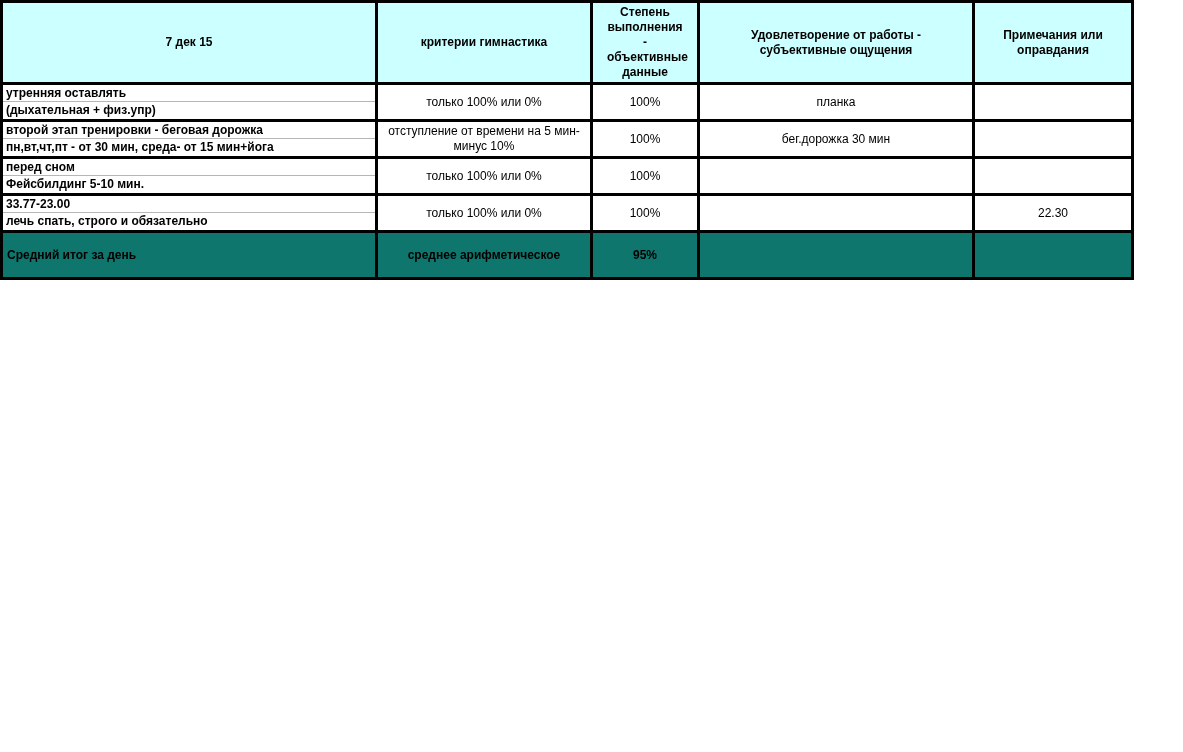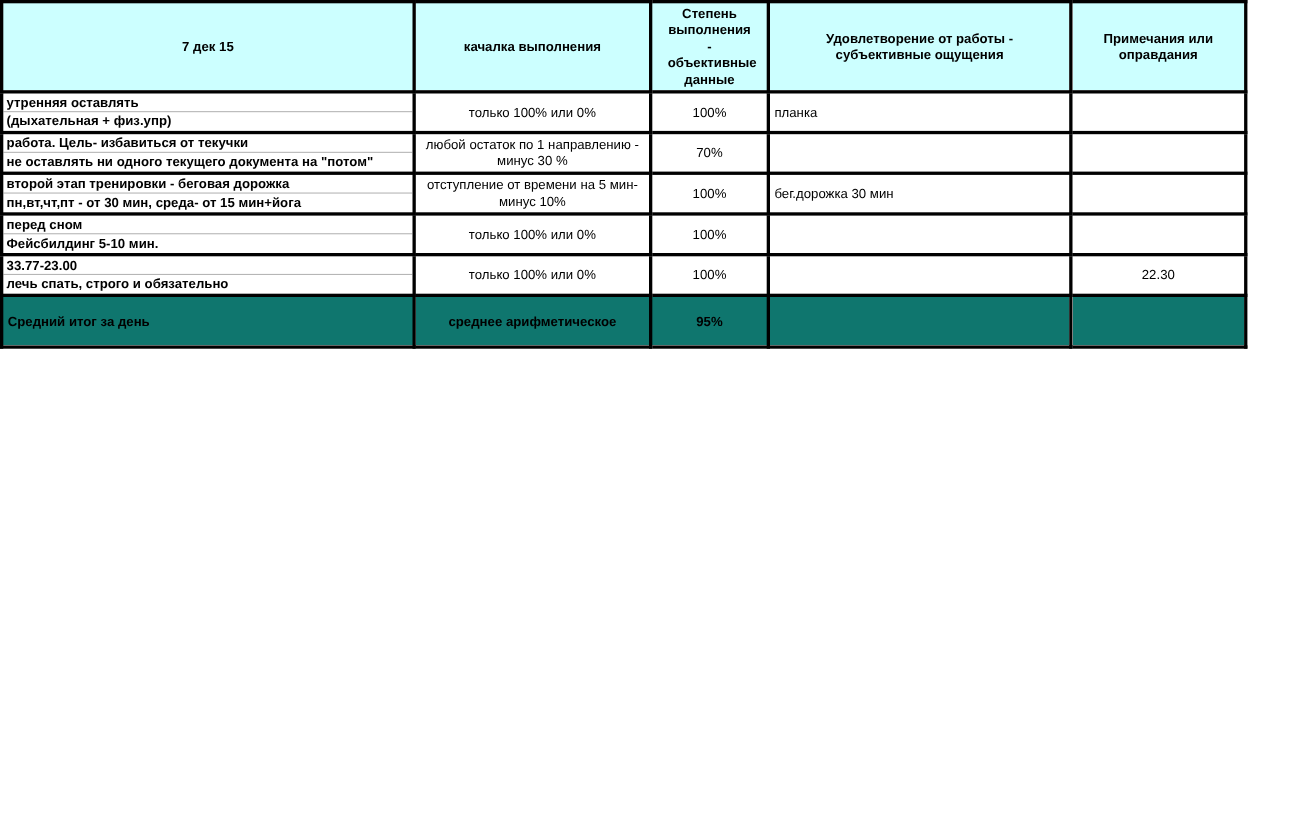--- a/index.html
+++ b/index.html
@@ -35,21 +35,21 @@
     padding: 2px 14px;
     line-height: 15px;
   }
   
   tbody td { height: 33px; background: #ffffff; }
   td.task-cell { padding: 0; font-weight: bold; text-align: left; }
   .task-line { padding: 0 3px; height: 17px; line-height: 16px; white-space: nowrap; }
   .task-line.first { border-bottom: 1px solid #b6b6b6; }
   td.criteria-cell { text-align: center; padding: 1px 4px; line-height: 15px; }
   td.degree-cell { text-align: center; padding: 1px 4px; }
-  td.satisfaction-cell { text-align: left; padding: 1px 4px; }
+  td.satisfaction-cell { text-align: center; padding: 1px 4px; }
   td.notes-cell { text-align: center; padding: 1px 4px; }
   
   tr.footer-row td {
     background: #0f766e;
     font-weight: bold;
     height: 47px;
   }
   td.footer-label { text-align: left; padding: 0 4px; }
   td.footer-center { text-align: center; padding: 0 4px; }
 </style>
@@ -61,45 +61,35 @@
     <colgroup>
       <col style="width:375px">
       <col style="width:215px">
       <col style="width:107px">
       <col style="width:275px">
       <col style="width:159px">
     </colgroup>
     <thead>
       <tr class="header-row">
         <th>7 дек 15</th>
-        <th>качалка выполнения</th>
+        <th>критерии гимнастика</th>
         <th>Степень выполнения - объективные данные</th>
         <th>Удовлетворение от работы - субъективные ощущения</th>
         <th>Примечания или оправдания</th>
       </tr>
     </thead>
     <tbody>
       <tr>
         <td class="task-cell">
           <div class="task-line first">утренняя оставлять</div>
           <div class="task-line">(дыхательная + физ.упр)</div>
         </td>
         <td class="criteria-cell">только 100% или 0%</td>
         <td class="degree-cell">100%</td>
         <td class="satisfaction-cell">планка</td>
-        <td class="notes-cell"></td>
-      </tr>
-      <tr>
-        <td class="task-cell">
-          <div class="task-line first">работа. Цель- избавиться от текучки</div>
-          <div class="task-line">не оставлять ни одного текущего документа на "потом"</div>
-        </td>
-        <td class="criteria-cell">любой остаток по 1 направлению - минус 30 %</td>
-        <td class="degree-cell">70%</td>
-        <td class="satisfaction-cell"></td>
         <td class="notes-cell"></td>
       </tr>
       <tr>
         <td class="task-cell">
           <div class="task-line first">второй этап тренировки - беговая дорожка</div>
           <div class="task-line">пн,вт,чт,пт - от 30 мин, среда- от 15 мин+йога</div>
         </td>
         <td class="criteria-cell">отступление от времени на 5 мин- минус 10%</td>
         <td class="degree-cell">100%</td>
         <td class="satisfaction-cell">бег.дорожка 30 мин</td>

